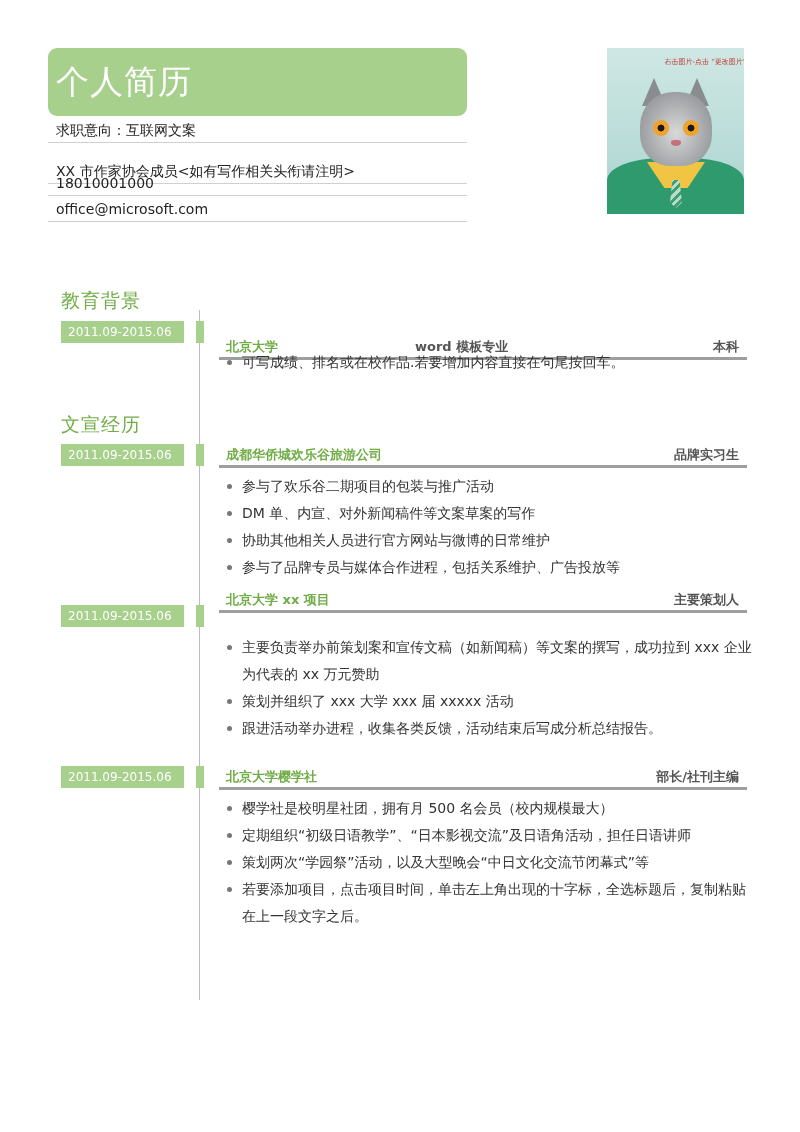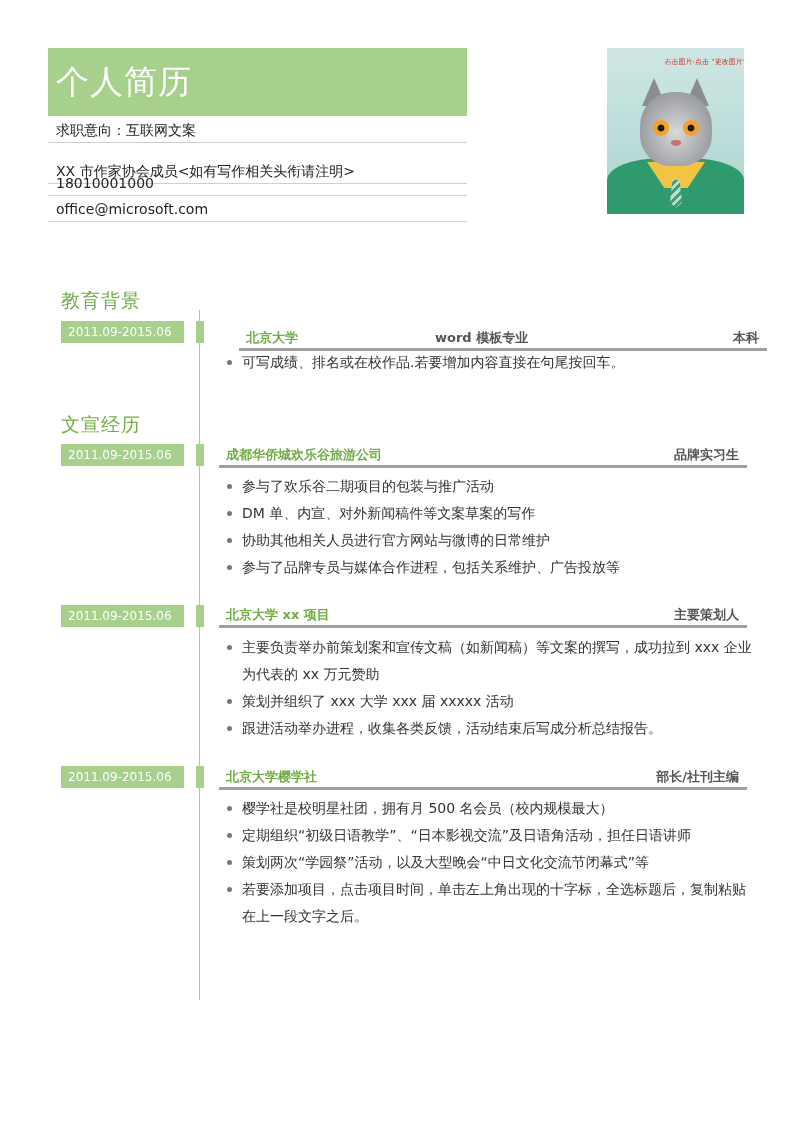--- a/index.html
+++ b/index.html
@@ -3,20 +3,21 @@
 <meta charset="utf-8">
 <style>
   * { box-sizing: border-box; margin: 0; padding: 0; }
   html, body { width: 800px; height: 1132px; background: #ffffff; }
   body { font-family: "DejaVu Sans", "Liberation Sans", sans-serif; color: #333; position: relative; overflow: hidden; }
 
   .header-title {
     position: absolute; left: 48px; top: 48px; width: 419px; height: 68px;
     background: #a7d08c; color: #fff; font-size: 33px; line-height: 68px; padding-left: 8px;
     letter-spacing: 1px;
+    border-radius: 9px;
   }
   .info-row {
     position: absolute; left: 48px; width: 419px; height: 26px;
     font-size: 14px; line-height: 26px; padding-left: 8px; color: #222;
     border-bottom: 1px solid #d0d0d0;
   }
   .info-row .lbl { margin-right: 0; }
 
   .photo {
     position: absolute; left: 607px; top: 48px; width: 137px; height: 166px;
@@ -80,21 +81,21 @@
     <div class="cat-nose"></div>
   </div>
 </div>
 
 <div class="timeline-line"></div>
 
 <div class="section-title" style="top:288px;">教育背景</div>
 
 <div class="date-badge" style="top:321px;">2011.09-2015.06</div>
 <div class="marker" style="top:321px;"></div>
-<div class="entry-head" style="top:327px;margin-left:20px;">
+<div class="entry-head" style="top:336px;">
   <span class="org">北京大学</span>
   <span class="mid">word 模板专业</span>
   <span class="role">本科</span>
 </div>
 <ul class="bullets" style="top:349px;">
   <li>可写成绩、排名或在校作品.若要增加内容直接在句尾按回车。</li>
 </ul>
 
 <div class="section-title" style="top:412px;">文宣经历</div>
 
@@ -106,21 +107,21 @@
 </div>
 <ul class="bullets" style="top:473px;">
   <li>参与了欢乐谷二期项目的包装与推广活动</li>
   <li>DM 单、内宣、对外新闻稿件等文案草案的写作</li>
   <li>协助其他相关人员进行官方网站与微博的日常维护</li>
   <li>参与了品牌专员与媒体合作进程，包括关系维护、广告投放等</li>
 </ul>
 
 <div class="date-badge" style="top:605px;">2011.09-2015.06</div>
 <div class="marker" style="top:605px;"></div>
-<div class="entry-head" style="top:604px;">
+<div class="entry-head" style="top:589px;">
   <span class="org">北京大学 xx 项目</span>
   <span class="role">主要策划人</span>
 </div>
 <ul class="bullets" style="top:634px;">
   <li>主要负责举办前策划案和宣传文稿（如新闻稿）等文案的撰写，成功拉到 xxx 企业为代表的 xx 万元赞助</li>
   <li>策划并组织了 xxx 大学 xxx 届 xxxxx 活动</li>
   <li>跟进活动举办进程，收集各类反馈，活动结束后写成分析总结报告。</li>
 </ul>
 
 <div class="date-badge" style="top:766px;">2011.09-2015.06</div>

